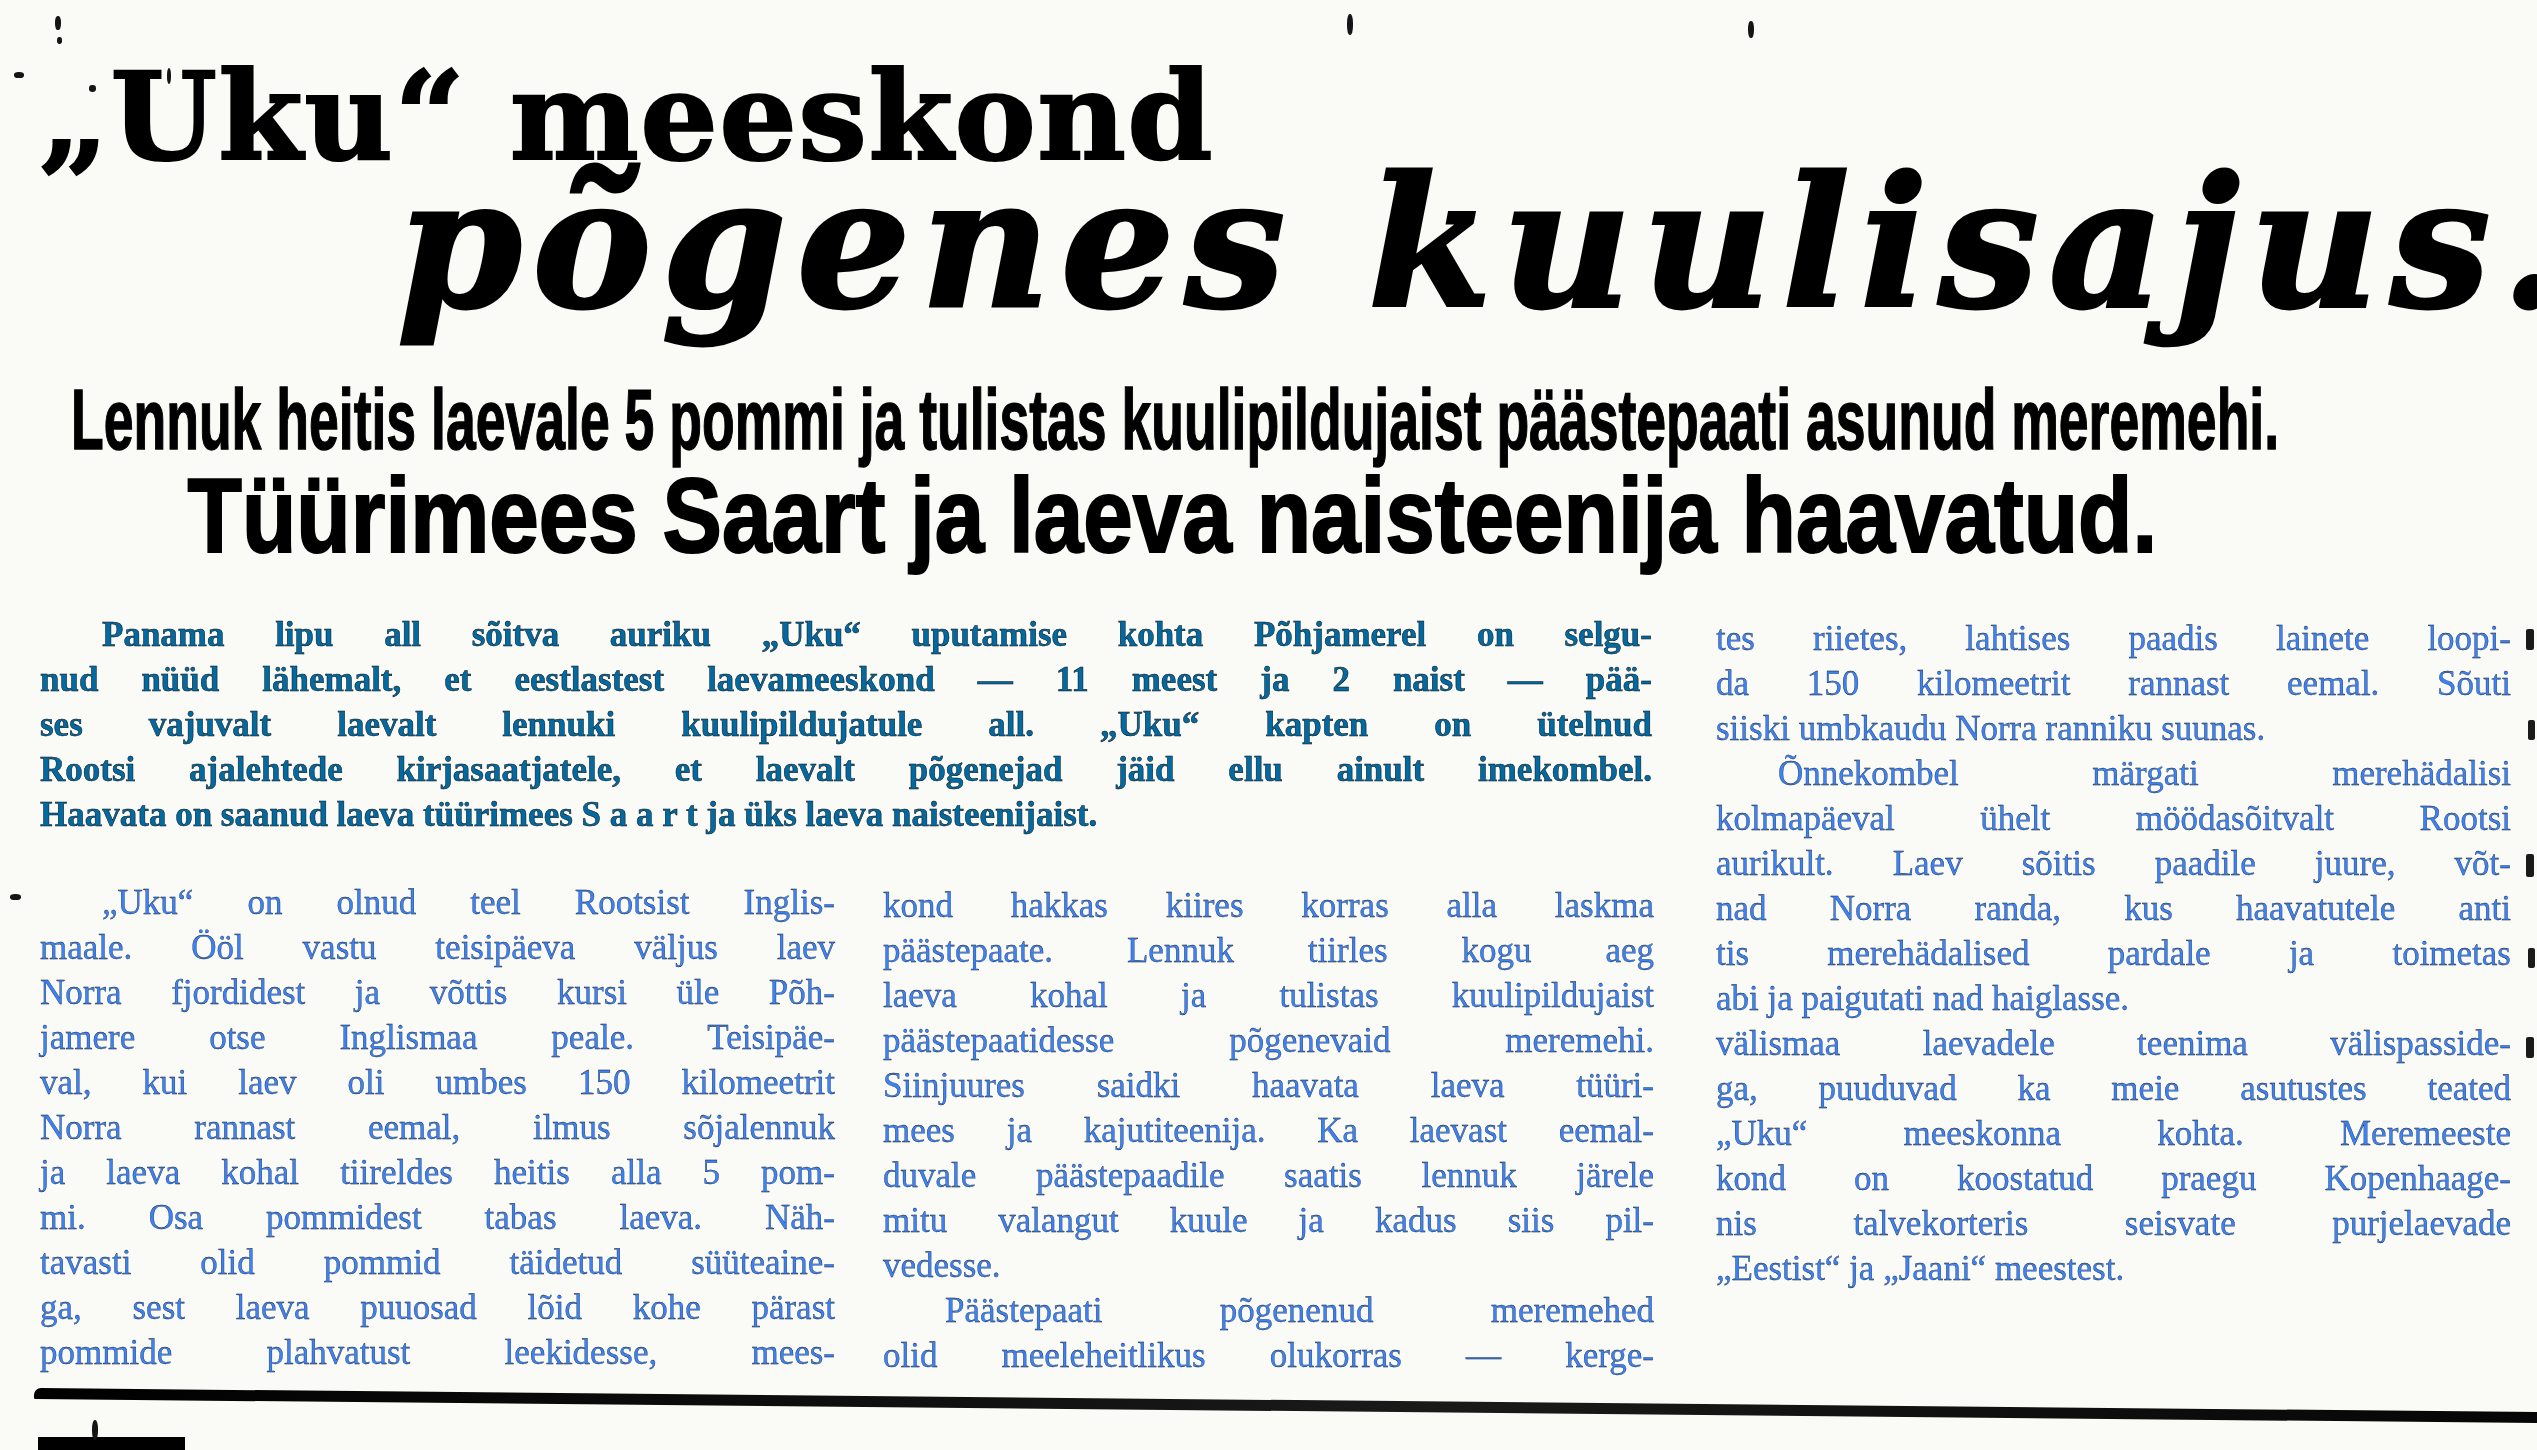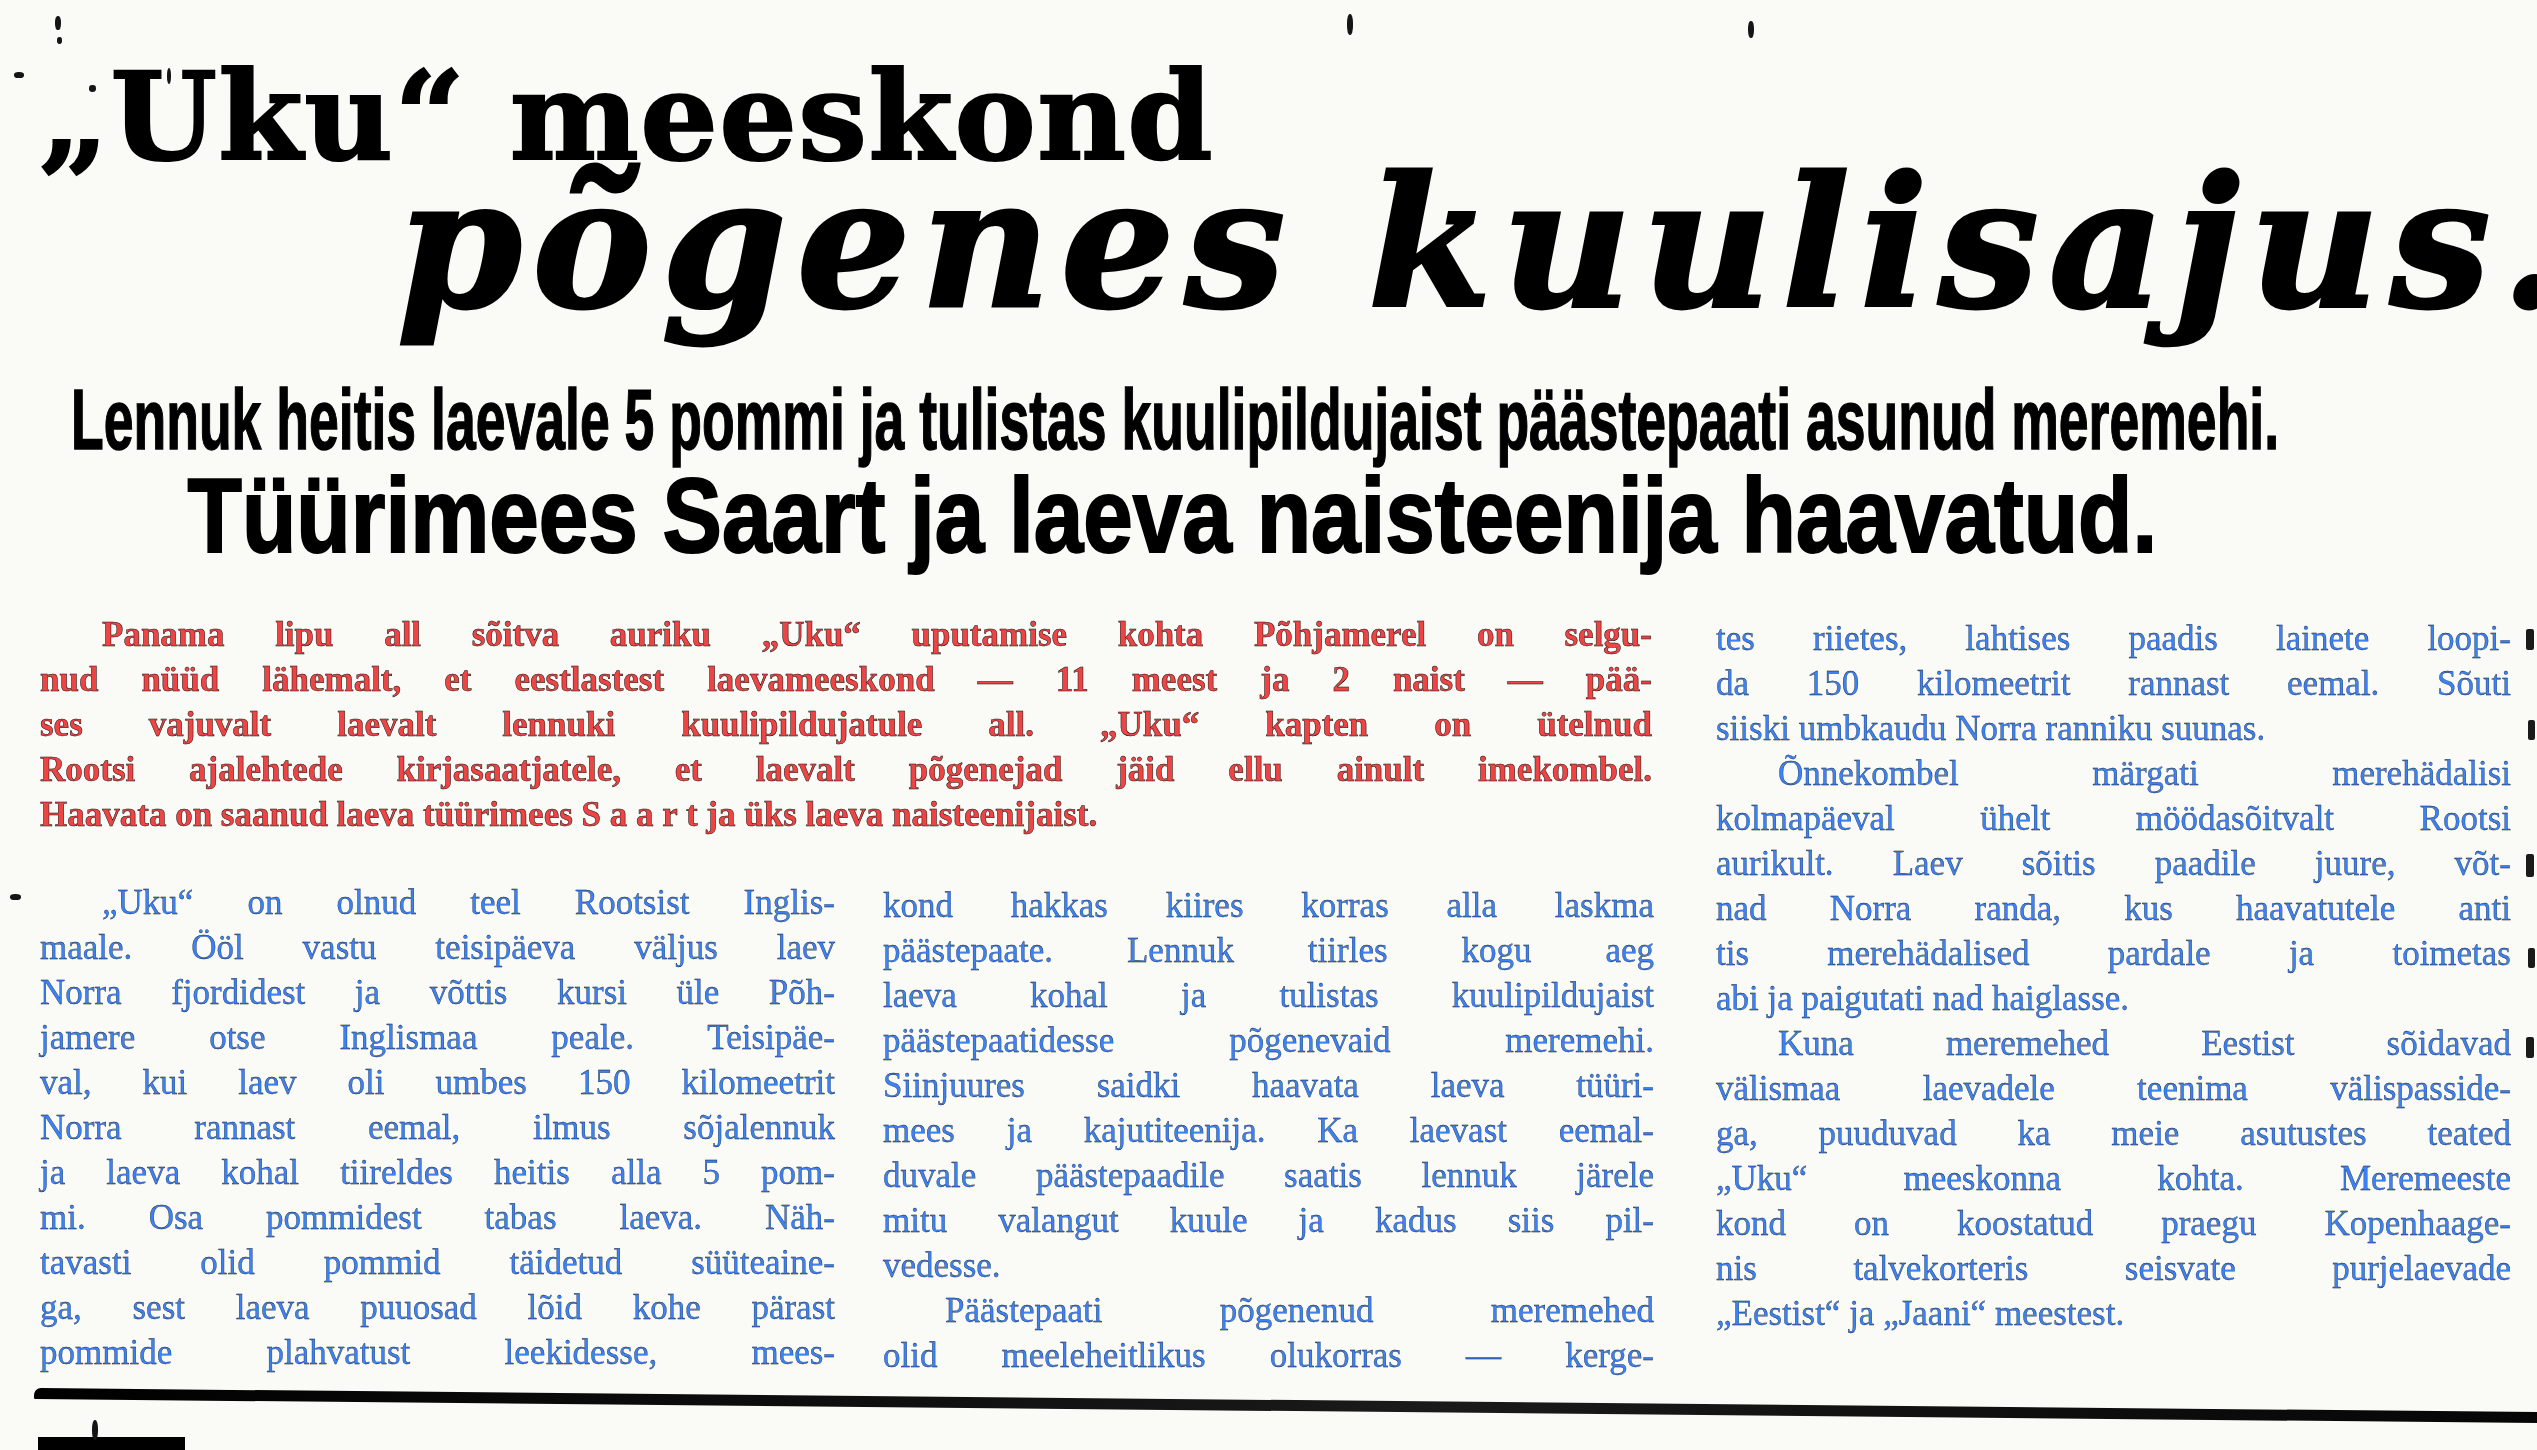--- a/index.html
+++ b/index.html
@@ -81,21 +81,21 @@
   }
   
   .lead {
     position: absolute;
     left: 40px;
     top: 612px;
     width: 1612px;
     font-size: 35px;
     line-height: 45px;
     font-weight: 700;
-    color: #ef4444;
+    color: #0369a1;
     -webkit-text-stroke: 0.5px #0c0c0c;
   }
   .body-col {
     position: absolute;
     font-size: 35px;
     line-height: 45px;
     color: #3b82f6;
     -webkit-text-stroke: 0.3px #101010;
   }
   .col1 { left: 40px;   top: 880px; width: 795px; }
@@ -191,21 +191,20 @@
   <div class="body-col col3">
       <div class="line">tes riietes, lahtises paadis lainete loopi-</div>
       <div class="line">da 150 kilomeetrit rannast eemal. Sõuti</div>
       <div class="line par-end">siiski umbkaudu Norra ranniku suunas.</div>
       <div class="line indent">Õnnekombel märgati merehädalisi</div>
       <div class="line">kolmapäeval ühelt möödasõitvalt Rootsi</div>
       <div class="line">aurikult. Laev sõitis paadile juure, võt-</div>
       <div class="line">nad Norra randa, kus haavatutele anti</div>
       <div class="line">tis merehädalised pardale ja toimetas</div>
       <div class="line par-end">abi ja paigutati nad haiglasse.</div>
-      <div class="line indent">Kuna meremehed Eestist sõidavad</div>
       <div class="line">välismaa laevadele teenima välispasside-</div>
       <div class="line">ga, puuduvad ka meie asutustes teated</div>
       <div class="line">„Uku“ meeskonna kohta. Meremeeste</div>
       <div class="line">kond on koostatud praegu Kopenhaage-</div>
       <div class="line">nis talvekorteris seisvate purjelaevade</div>
       <div class="line par-end">„Eestist“ ja „Jaani“ meestest.</div>
     </div>
 
   <div class="bottom-rule"></div>
   <div class="corner-bar"></div>

